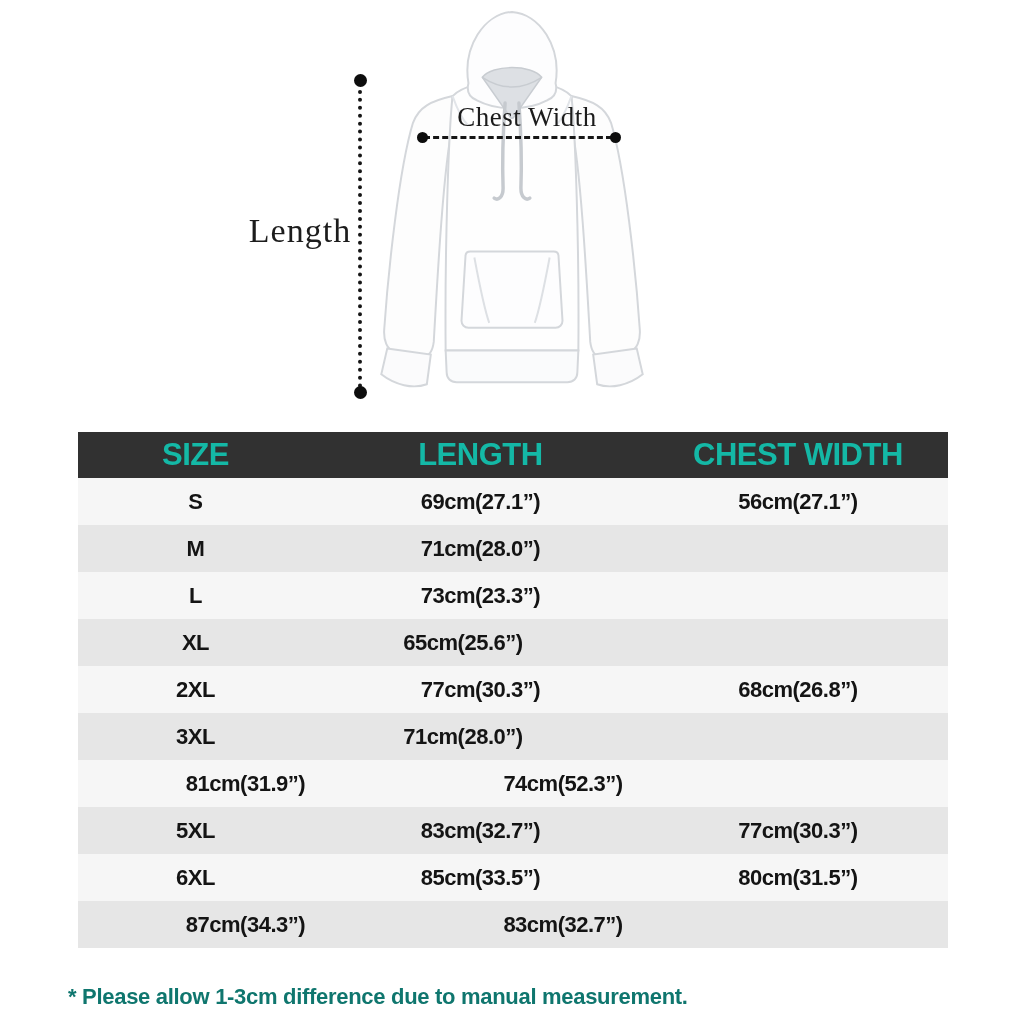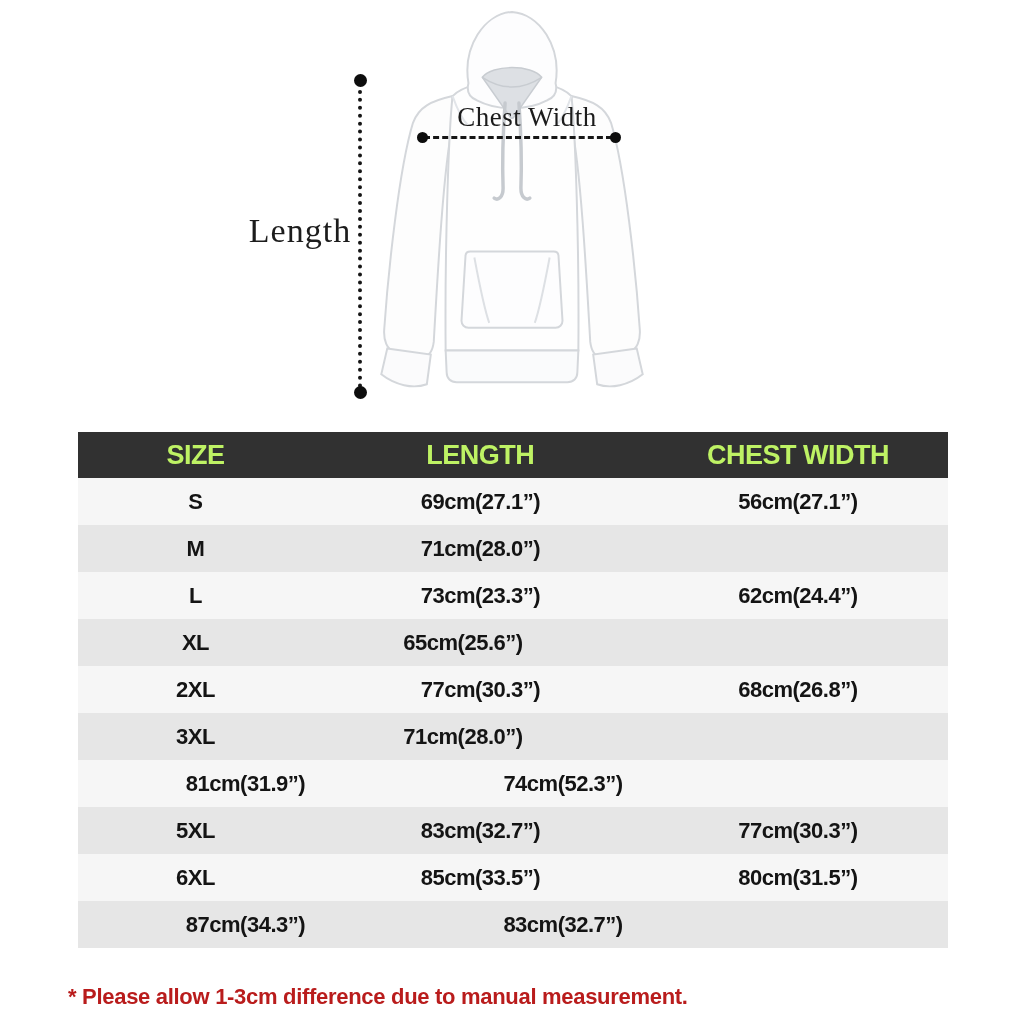--- a/index.html
+++ b/index.html
@@ -28,32 +28,32 @@
   .label-serif { position:absolute; font-family:"Liberation Serif", serif; color:#1c1c1c; }
   .length-label { left:240px; top:212px; width:120px; text-align:center;
                   font-size:34px; letter-spacing:1px; }
   .chest-label  { left:447px; top:102px; width:160px; text-align:center;
                   font-size:27px; letter-spacing:0.5px; }
 
   
   .size-table { position:absolute; left:78px; top:432px; width:870px;
                 font-weight:bold; letter-spacing:-0.5px; }
   .thead { display:flex; background:#313131; height:46px; }
-  .th { color:#bef264; font-size:27px; line-height:46px; text-align:center; }
+  .th { color:#14b8a6; font-size:31px; line-height:46px; text-align:center; }
   .tr { display:flex; height:47px; }
   .tr.light { background:#f6f6f6; }
   .tr.dark  { background:#e6e6e6; }
   .td { font-size:22px; line-height:47px; text-align:center; color:#141414; }
   .c0 { width:27%; }
   .c1 { width:38.5%; }
   .c2 { width:34.5%; }
 
   
   .footnote { position:absolute; left:68px; top:984px; font-size:22px; font-weight:bold;
-              letter-spacing:-0.3px; color:#b91c1c; }
+              letter-spacing:-0.3px; color:#0f766e; }
 </style>
 </head>
 <body>
 
 <div class="page">
 
   <div class="hoodie-wrap">
     <svg viewBox="0 0 300 410">
 
       <path d="M90,95 C68,100 56,106 50,122 C36,168 25,272 21,330 C20,342 24,351 31,353 L60,358 C66,359 70,352 71,343 C75,272 81,165 90,125 Z" fill="#fdfdfd" stroke="#d4d7db" stroke-width="2"></path>
@@ -105,21 +105,20 @@
           <div class="td c1">69cm(27.1”)</div>
           <div class="td c2">56cm(27.1”)</div>
         </div>
         <div class="tr dark">
           <div class="td c0">M</div>
           <div class="td c1">71cm(28.0”)</div>
         </div>
         <div class="tr light">
           <div class="td c0">L</div>
           <div class="td c1">73cm(23.3”)</div>
-          <div class="td c2">62cm(24.4”)</div>
         </div>
         <div class="tr dark">
           <div class="td c0">XL</div>
           <div class="td c2">65cm(25.6”)</div>
         </div>
         <div class="tr light">
           <div class="td c0">2XL</div>
           <div class="td c1">77cm(30.3”)</div>
           <div class="td c2">68cm(26.8”)</div>
         </div>

